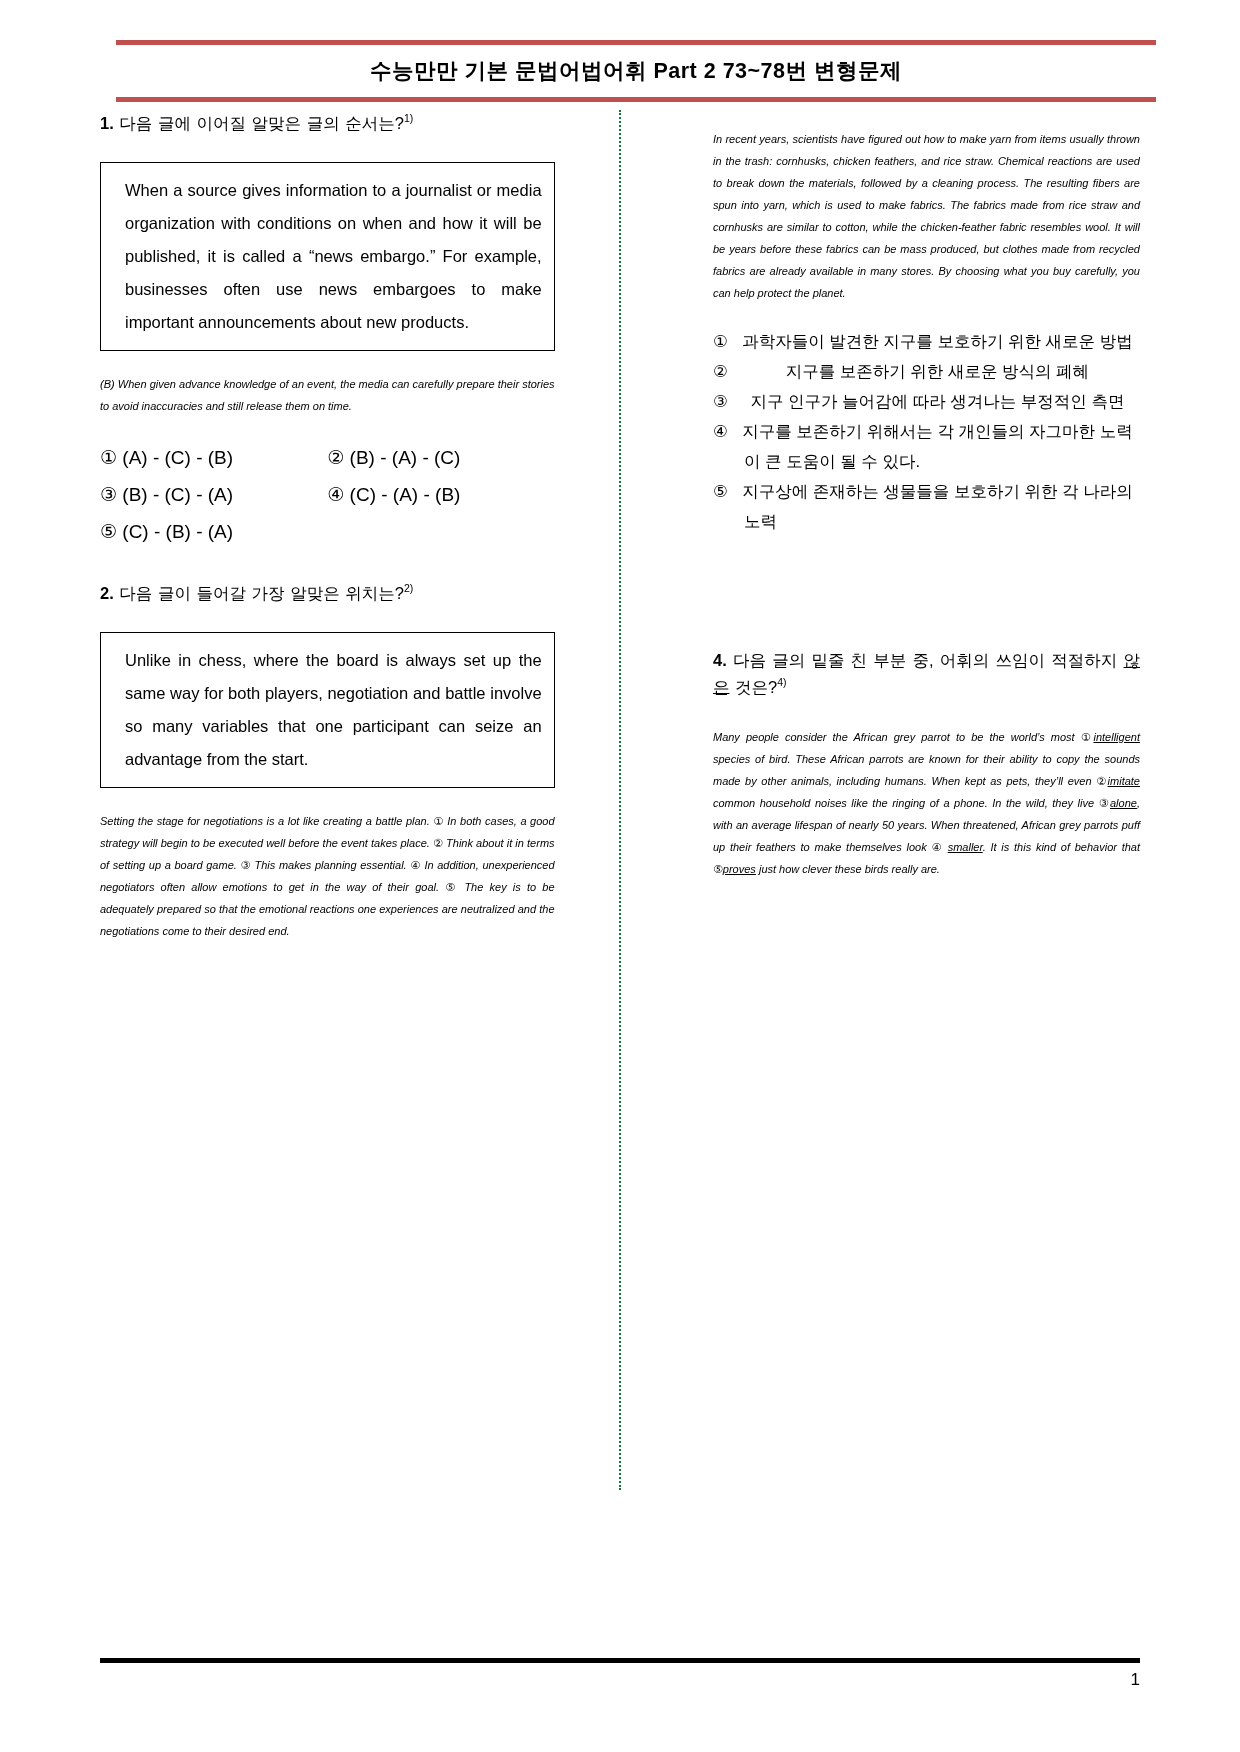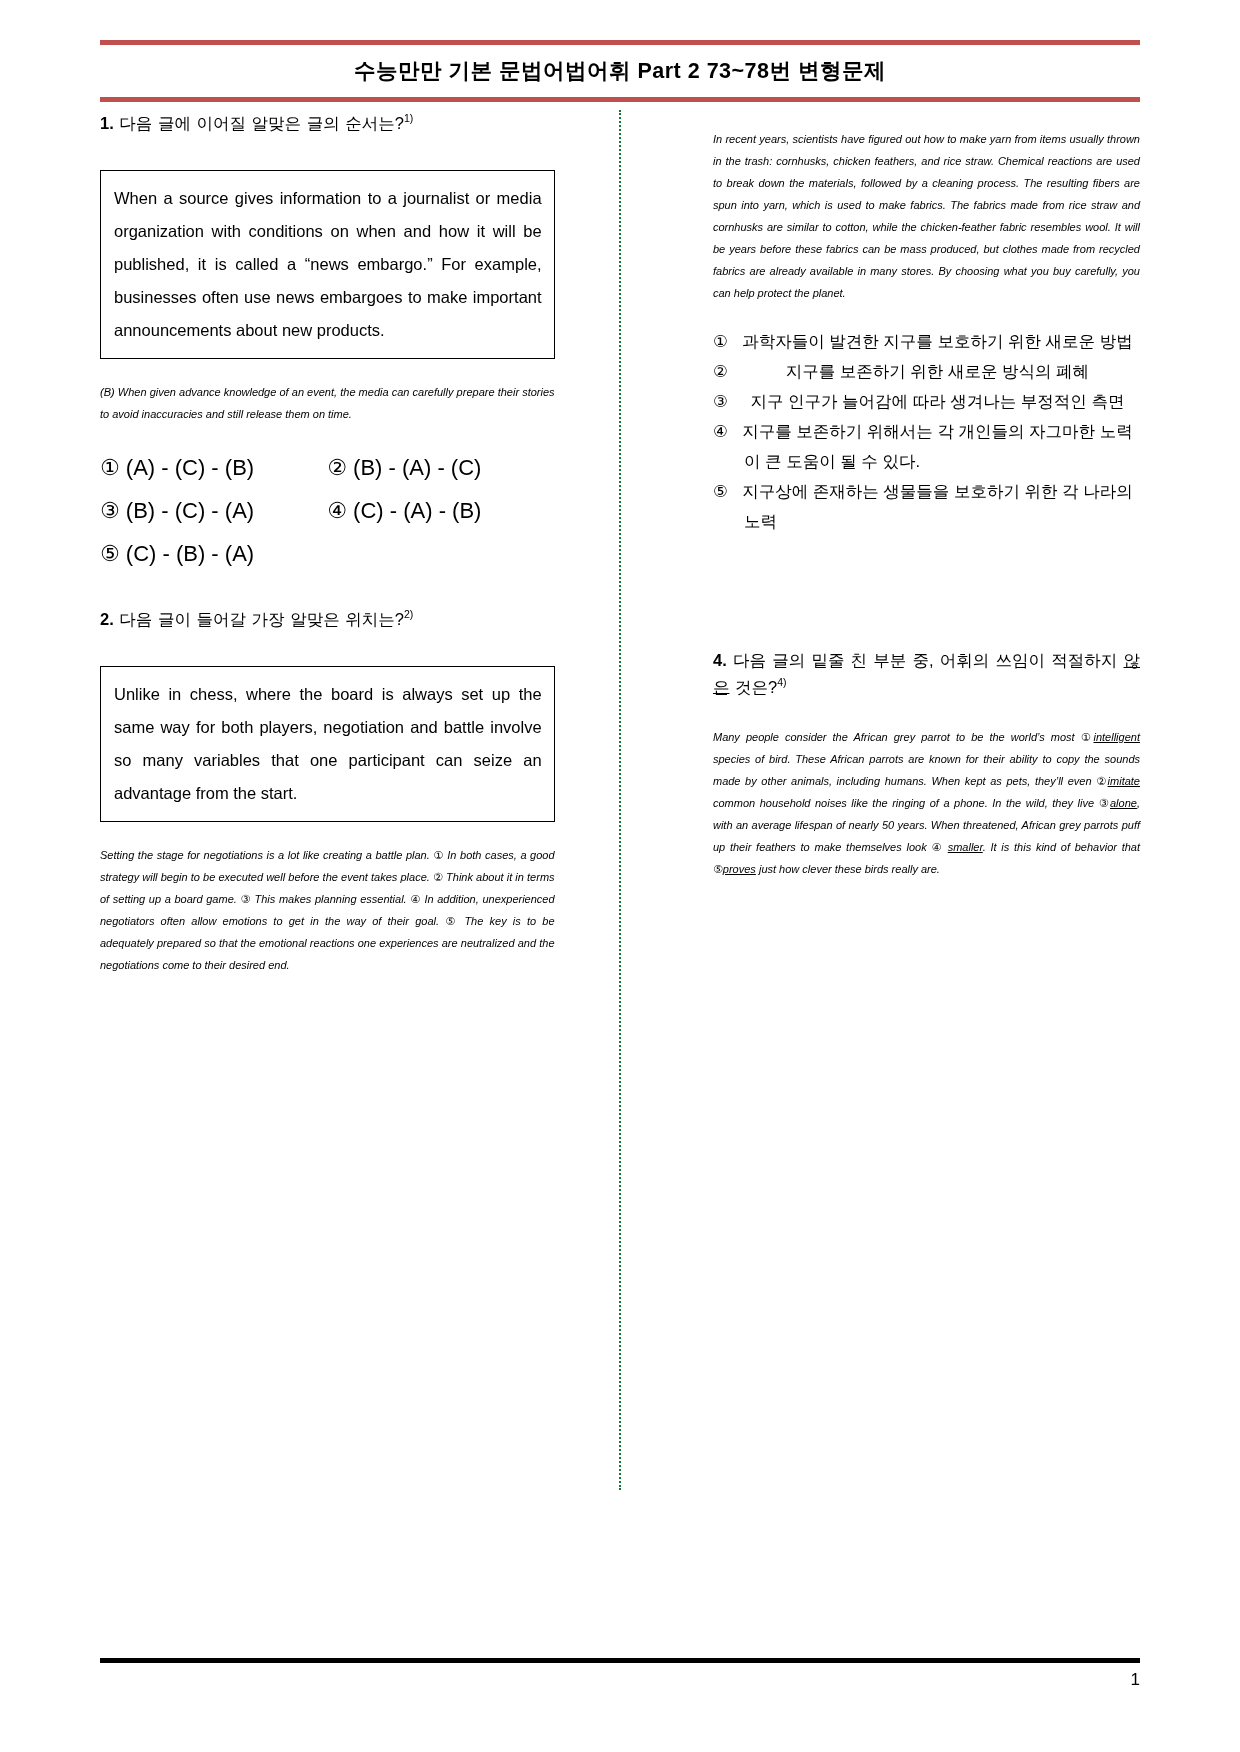--- a/index.html
+++ b/index.html
@@ -14,21 +14,21 @@
   }
   .page {
     position: absolute;
     left: 0; top: 0;
     width: 1240px; height: 1752px;
     padding: 0;
   }
   
   .header-wrap {
     position: absolute;
-    left: 100px; top: 40px;
+    left: 116px; top: 40px;
     width: 1040px;
   }
   .rule-top {
     height: 5px;
     background: #c0504d;
     width: 100%;
   }
   .doc-title {
     text-align: center;
     font-size: 21.5px;
@@ -77,42 +77,42 @@
     word-spacing: 1px;
   }
   .q-head .qnum { font-weight: bold; }
   .q-head .underline { text-decoration: underline; }
   .sup {
     font-size: 10.5px;
     vertical-align: super;
   }
   .passage-box {
     border: 1.3px solid #000000;
-    padding: 11px 12px 11px 13px;
-    margin: 34px 0 22px 0;
+    padding: 11px 12px 11px 24px;
+    margin: 26px 0 22px 0;
     font-size: 16.5px;
     line-height: 2.0;
     text-align: justify;
     text-justify: inter-word;
   }
   .para {
     font-size: 11px;
     line-height: 2.0;
     text-align: justify;
     text-justify: inter-word;
     margin: 0 0 22px 0;
     font-style: italic;
   }
   .para-tight { margin-bottom: 0; }
   .spacer-sm { height: 18px; }
   .spacer-md { height: 30px; }
   .spacer-lg { height: 56px; }
   
   .choices-2col {
-    font-size: 22px;
+    font-size: 19px;
     line-height: 1.95;
     margin-top: 10px;
   }
   .choice-row {
     display: flex;
   }
   .choice-cell {
     width: 50%;
     white-space: nowrap;
   }

